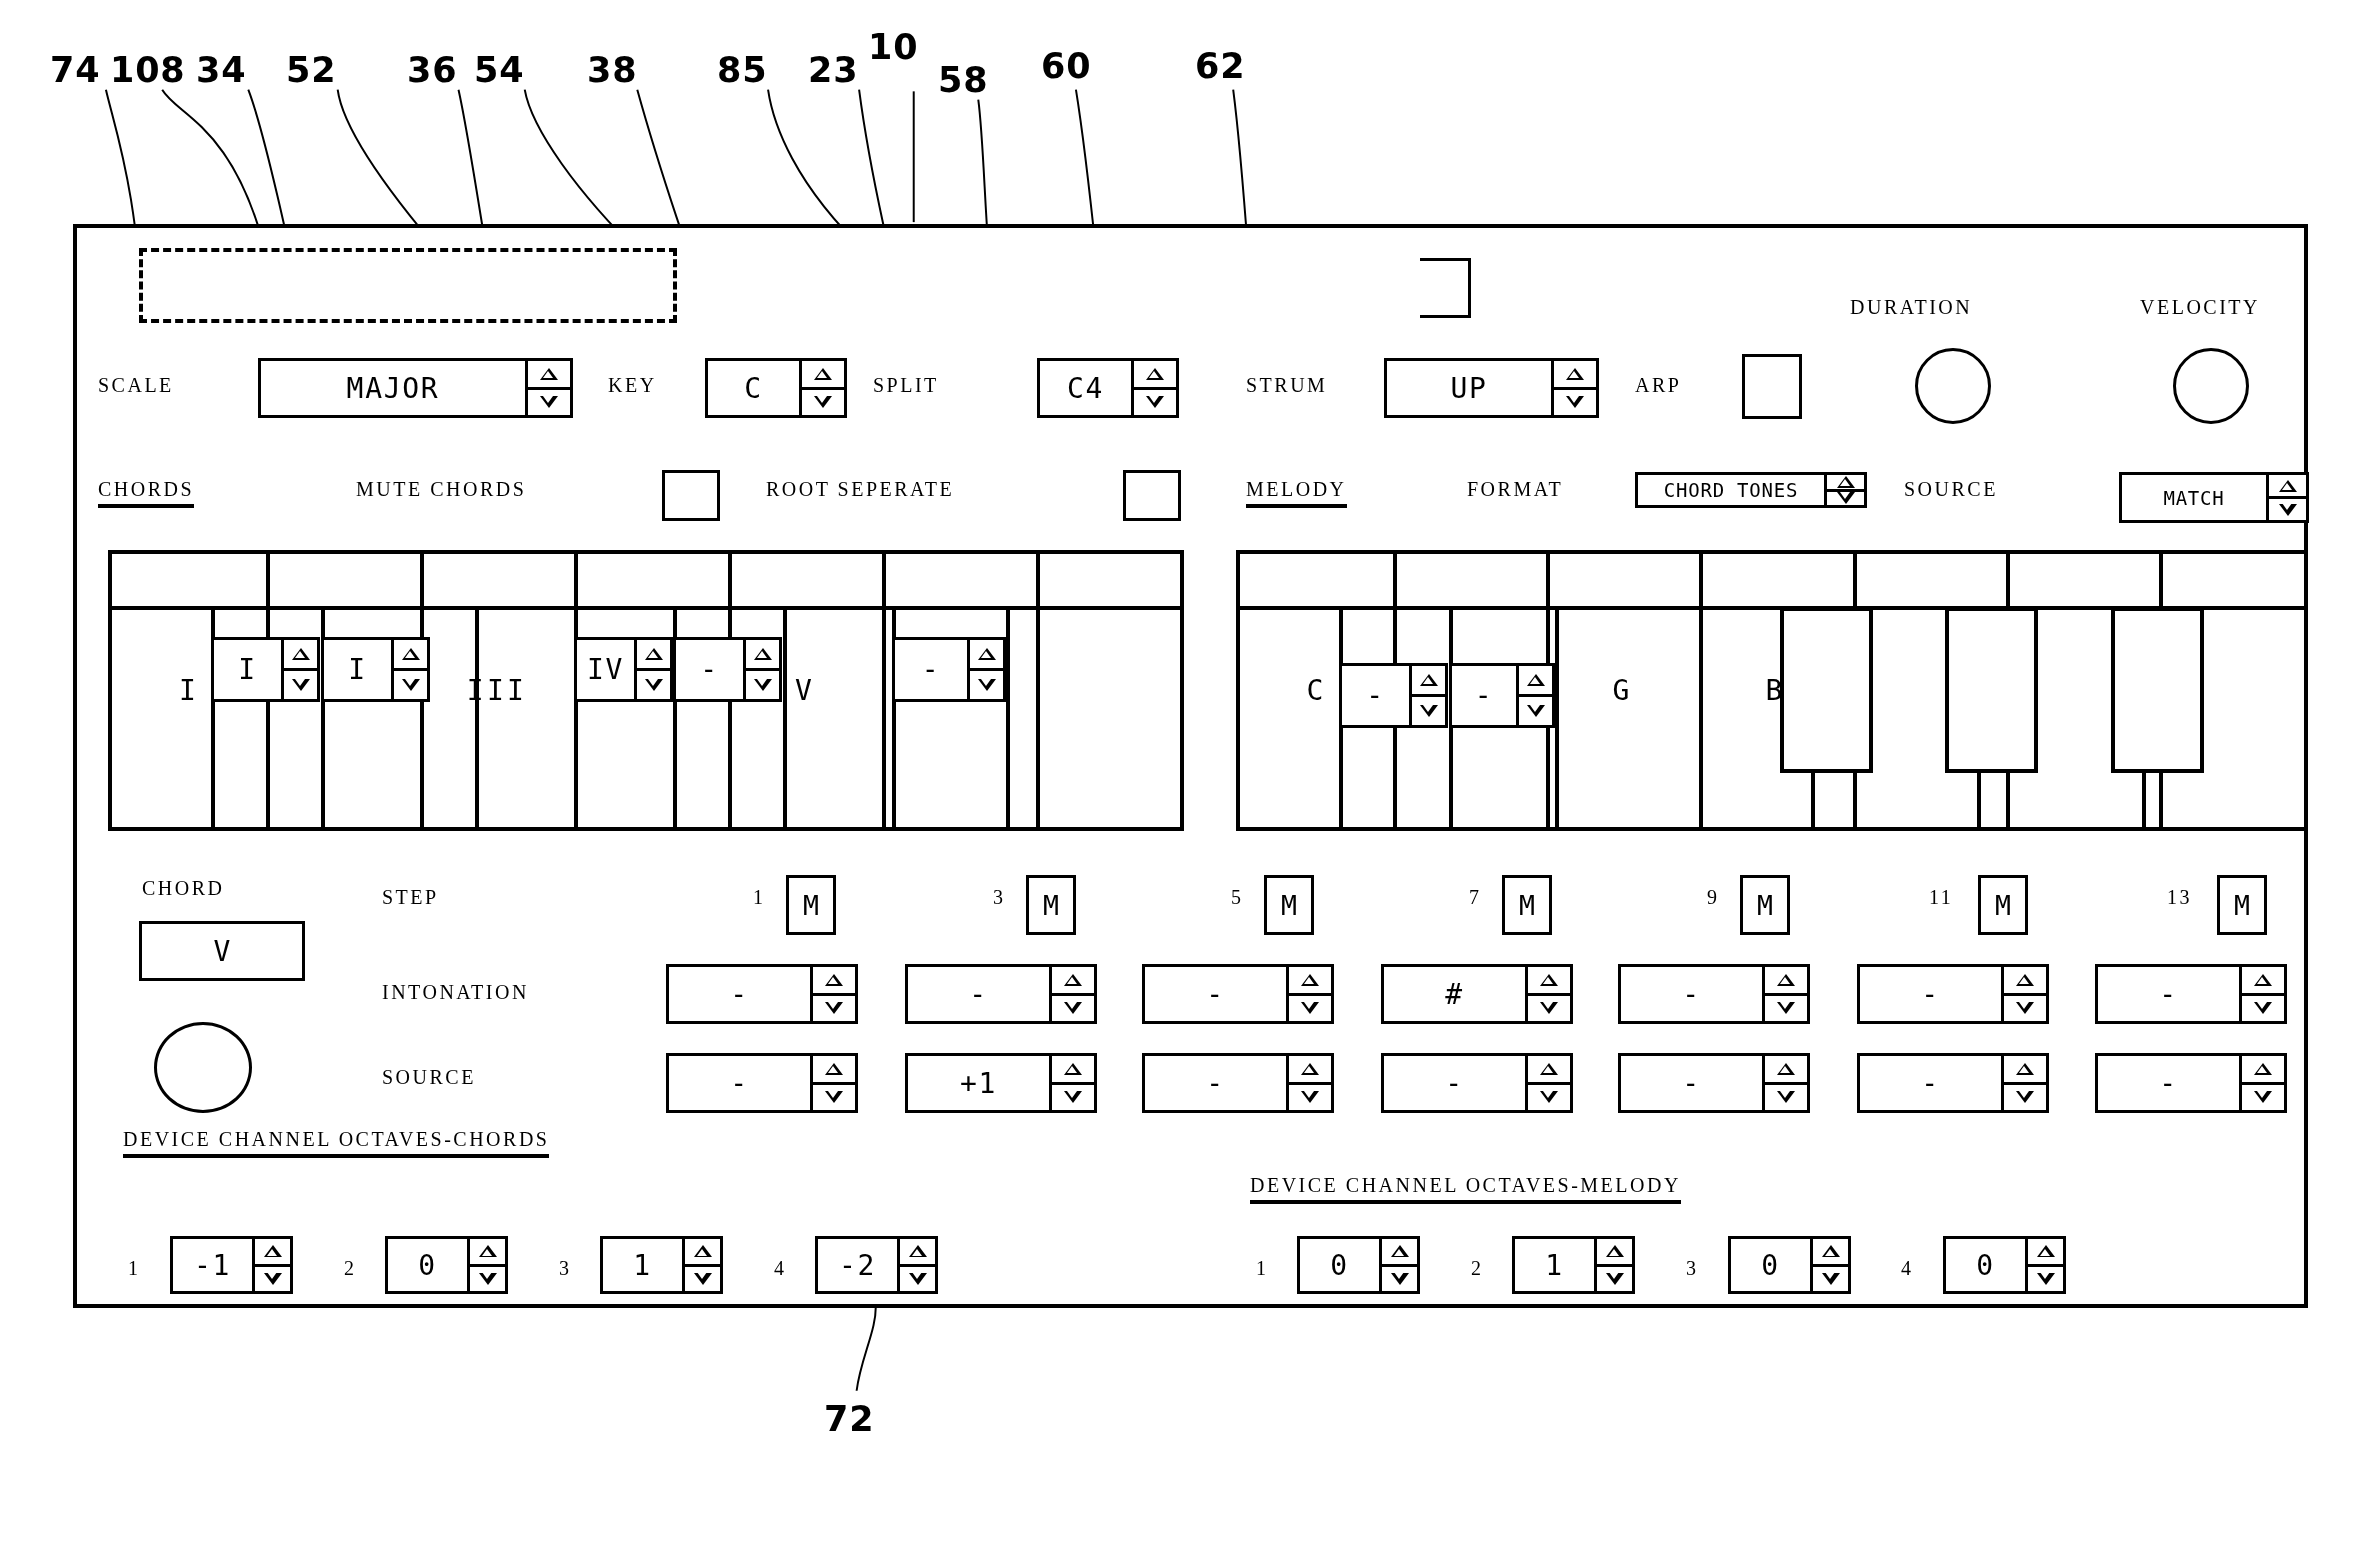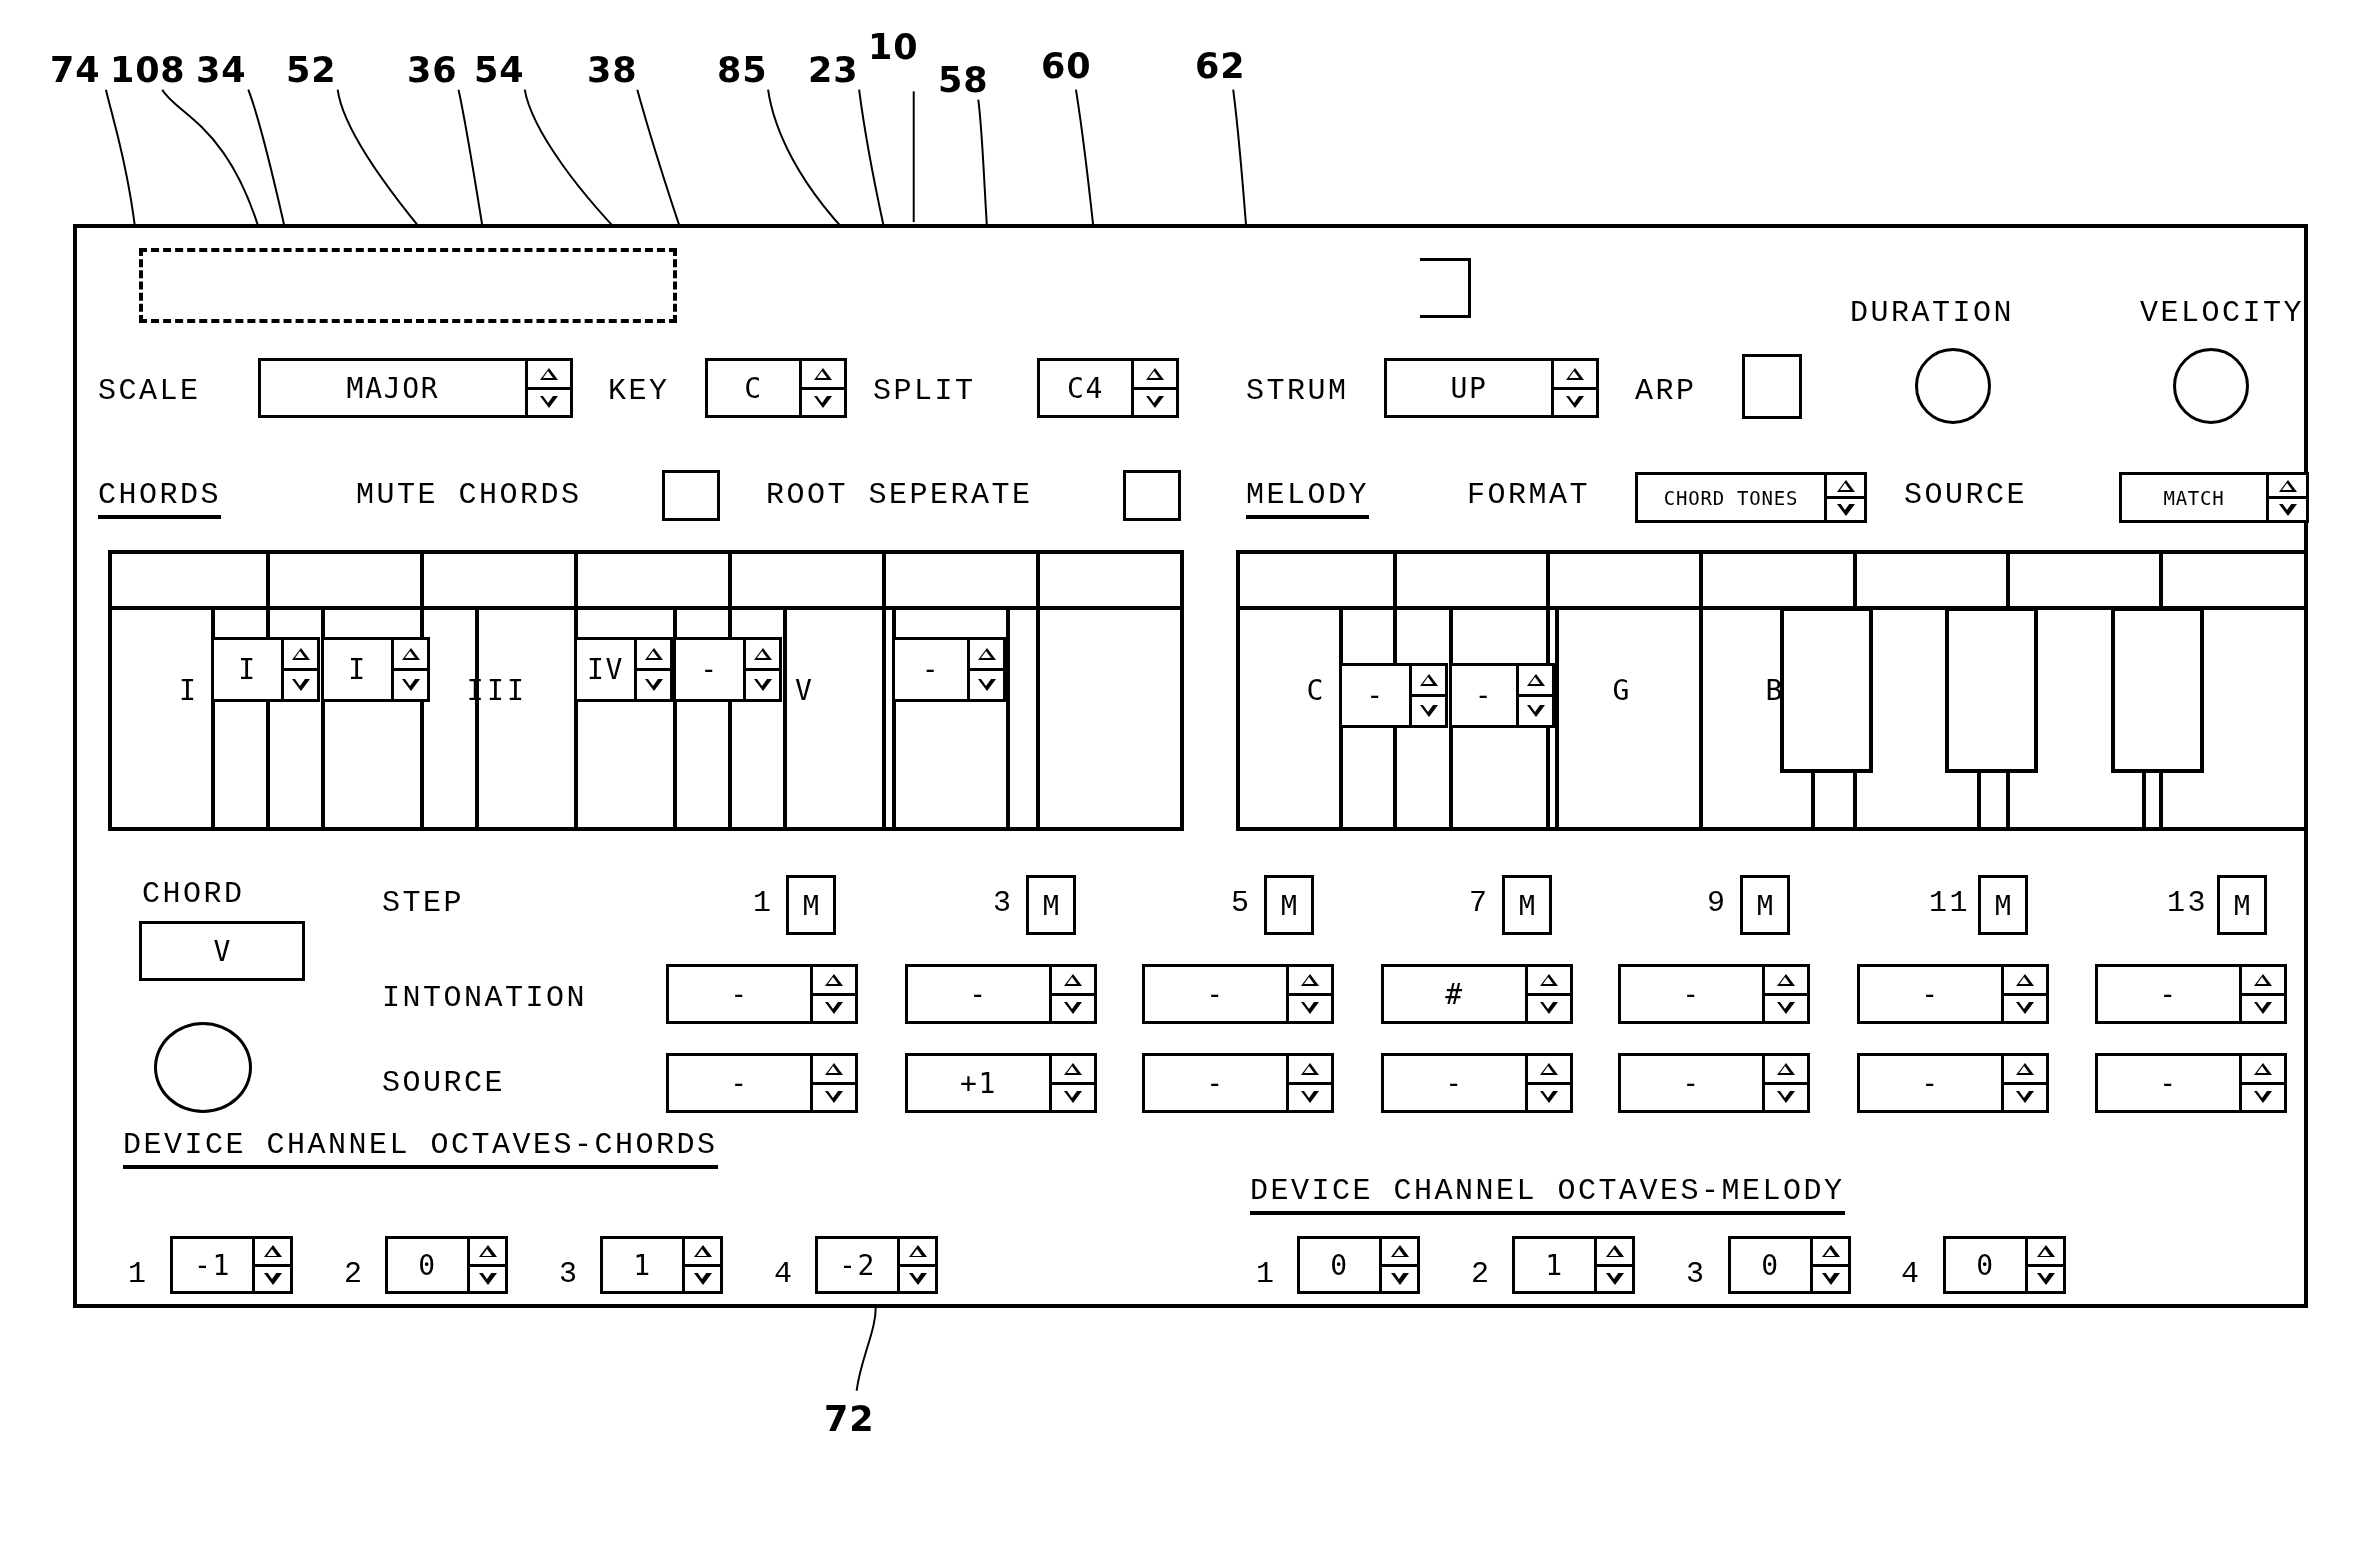--- a/index.html
+++ b/index.html
@@ -12,22 +12,22 @@
   .abs{position:absolute;}
 
   
   #panel{
     left:73px;top:224px;width:2235px;height:1084px;
     border:4.1px solid #000;background:#fff;box-sizing:border-box;
   }
 
   
   .lbl{
-    font-size:30px;letter-spacing:2.5px;white-space:nowrap;
-    font-family:Liberation Mono, monospace;
+    font-size:20px;letter-spacing:2.5px;white-space:nowrap;
+    font-family:Liberation Serif, serif;
   }
   .under{border-bottom:4.1px solid #000;padding-bottom:3.3px;}
 
   
   .ref{
     font-family:"DejaVu Sans","Liberation Sans",sans-serif;
     font-weight:bold;font-size:35px;letter-spacing:0.8px;white-space:nowrap;
   }
 
   
@@ -232,21 +232,21 @@
 
   <div class="abs lbl" style="left:356px;top:478px;">MUTE CHORDS</div>
   <div class="abs chk" style="left:662px;top:470px;width:58px;height:51px;"></div>
 
   <div class="abs lbl" style="left:766px;top:478px;">ROOT SEPERATE</div>
   <div class="abs chk" style="left:1123px;top:470px;width:58px;height:51px;"></div>
 
   <div class="abs lbl under" style="left:1246px;top:478px;">MELODY</div>
 
   <div class="abs lbl" style="left:1467px;top:478px;">FORMAT</div>
-  <div class="abs spin" style="left:1635px;top:472px;width:232px;height:51px;">
+  <div class="abs spin" style="left:1635px;top:472px;width:232px;height:36px;">
     <div class="val tiny">CHORD TONES</div>
     <div class="arrows" style="width:40px;flex:0 0 40px;">
       <div class="a up">
           <span class="tri-hollow-u"></span>
         </div>
       <div class="a dn">
           <span class="tri-hollow-d"></span>
         </div>
     </div>
   </div>

